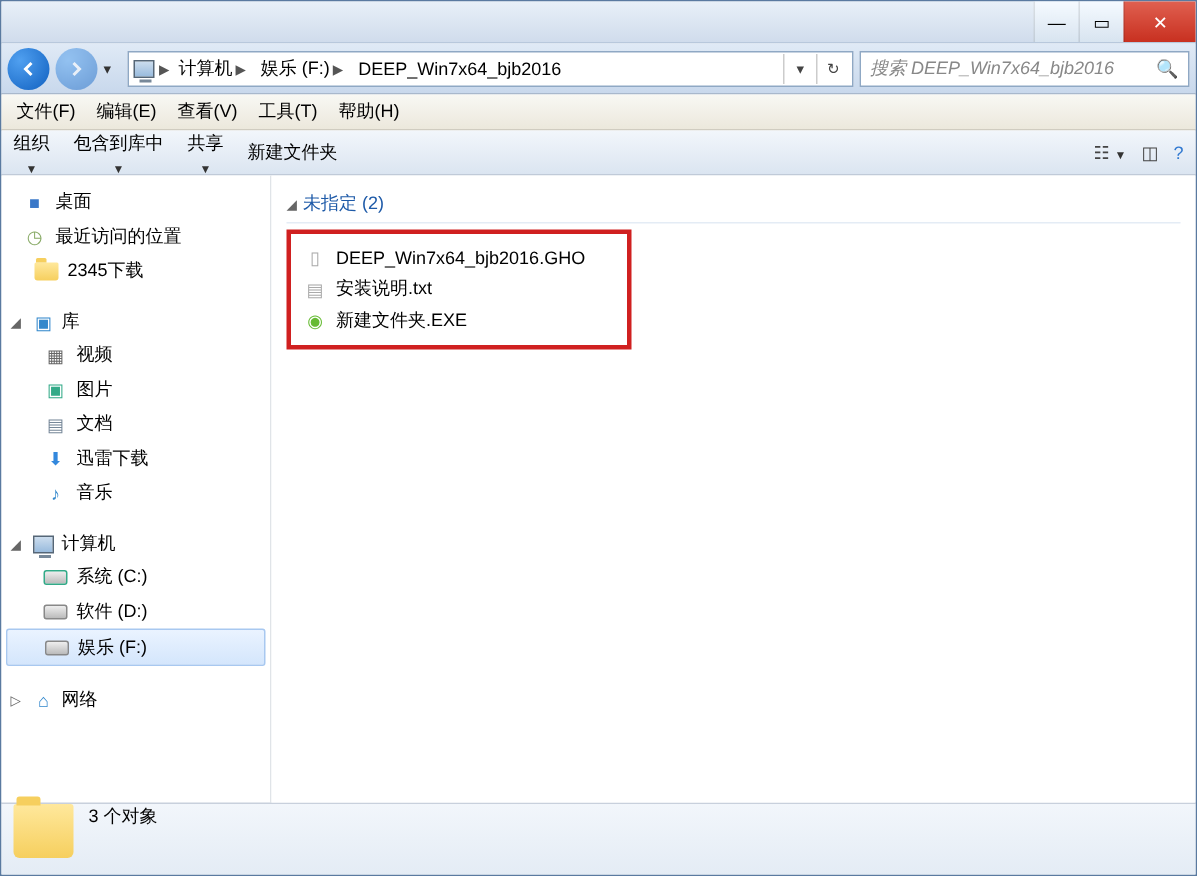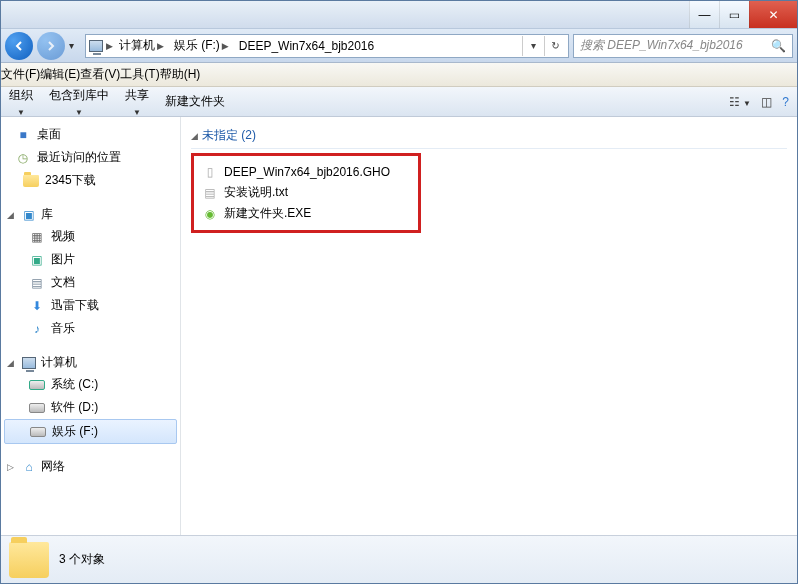--- a/index.html
+++ b/index.html
@@ -13,38 +13,38 @@
 .nav-arrow { width: 28px; height: 28px; border-radius: 50%; background: radial-gradient(circle at 30% 30%, #50a0f0, #1060c0); display: flex; align-items: center; justify-content: center; color: #fff; font-size: 14px; }
 .nav-arrow.fwd { opacity: .5; }
 .nav-drop { width: 12px; font-size: 10px; color: #333; }
 .addressbar { flex: 1; height: 24px; background: #fff; border: 1px solid #8fa8c4; display: flex; align-items: center; padding: 0 2px; gap: 2px; }
 .crumb { display: flex; align-items: center; gap: 2px; padding: 0 4px; height: 100%; white-space: nowrap; }
 .crumb-sep { font-size: 9px; color: #555; }
 .addr-actions { display: flex; align-items: center; margin-left: auto; }
 .addr-btn { width: 22px; height: 20px; display: flex; align-items: center; justify-content: center; border-left: 1px solid #ccc; font-size: 10px; color: #444; }
 .searchbox { width: 220px; height: 24px; background: #fff; border: 1px solid #8fa8c4; display: flex; align-items: center; padding: 0 6px; color: #888; font-style: italic; }
 .search-icon { margin-left: auto; color: #5080c0; font-style: normal; }
-.menubar { height: 24px; background: linear-gradient(#f8f8f4,#ece8dc); display: flex; align-items: center; padding: 0 0; gap: 0; border-bottom: 1px solid #d0ccc0; font-size: 12px; text-align: center; }
+.menubar { height: 24px; background: linear-gradient(#f8f8f4,#ece8dc); display: flex; align-items: center; padding: 0 10px; gap: 14px; border-bottom: 1px solid #d0ccc0; font-size: 12px; text-align: center; }
 .toolbar { height: 30px; background: linear-gradient(#f2f6fb,#dbe5f1); display: flex; align-items: center; padding: 0 8px; gap: 16px; border-bottom: 1px solid #c0cad8; }
 .tb-item { display: flex; align-items: center; gap: 4px; white-space: nowrap; flex-direction: column; }
 .tb-drop { font-size: 8px; color: #333; }
 .tb-right { margin-left: auto; display: flex; align-items: center; gap: 10px; color: #444; }
 .content { flex: 1; display: flex; min-height: 0; }
 .sidebar { width: 180px; background: #fff; border-right: 1px solid #e0e4e8; overflow-y: auto; padding: 6px 0; }
 .side-group { margin-bottom: 12px; }
 .side-hdr { display: flex; align-items: center; gap: 4px; padding: 2px 6px; font-size: 12px; }
 .side-hdr .glyph { font-size: 9px; color: #666; width: 10px; }
 .side-item { display: flex; align-items: center; gap: 6px; padding: 3px 6px 3px 28px; }
 .side-item.sel { background: linear-gradient(#eaf3ff,#d4e6fc); border: 1px solid #a8c8f0; border-radius: 2px; margin: 0 3px; padding-left: 25px; }
 .icon { width: 16px; height: 16px; display: inline-flex; align-items: center; justify-content: center; font-size: 12px; }
 .main { flex: 1; background: #fff; padding: 6px 10px; position: relative; }
 .group-hdr { color: #1e5aa8; font-size: 13px; padding: 4px 0; border-bottom: 1px solid #e4ecf5; margin-bottom: 4px; display: flex; align-items: center; gap: 4px; }
 .filelist { border: 3px solid #d02020; padding: 6px 8px; width: 230px; }
 .file-item { display: flex; align-items: center; gap: 6px; padding: 2px 0; }
-.statusbar { height: 48px; background: linear-gradient(#f2f6fb,#e4ecf5); border-top: 1px solid #c8d0dc; display: flex; align-items: center; padding: 0 8px; gap: 10px; }
+.statusbar { height: 48px; background: linear-gradient(#f2f6fb,#e4ecf5); border-top: 1px solid #c8d0dc; display: flex; padding: 0 8px; gap: 10px; }
 .status-folder { width: 40px; height: 36px; background: linear-gradient(#ffe89c,#f6cf5e); border-radius: 2px 2px 4px 4px; position: relative; }
 .status-folder::before { content: ""; position: absolute; top: -5px; left: 2px; width: 16px; height: 6px; background: #f6cf5e; border-radius: 2px 2px 0 0; }
 .drive-icon { width: 16px; height: 10px; background: linear-gradient(#eee,#bbb); border: 1px solid #888; border-radius: 2px; display: inline-block; }
 .folder-small { width: 16px; height: 12px; background: linear-gradient(#ffe89c,#f6cf5e); border-radius: 1px 1px 2px 2px; display: inline-block; position: relative; }
 .folder-small::before { content: ""; position: absolute; top: -3px; left: 1px; width: 7px; height: 3px; background: #f6cf5e; border-radius: 1px 1px 0 0; }
 .comp-icon { width: 14px; height: 12px; border: 1px solid #567; background: linear-gradient(#cde,#9bd); display: inline-block; position: relative; }
 .comp-icon::after { content: ""; position: absolute; left: 3px; top: 12px; width: 8px; height: 2px; background: #789; }
 </style>
 </head>
 <body>

